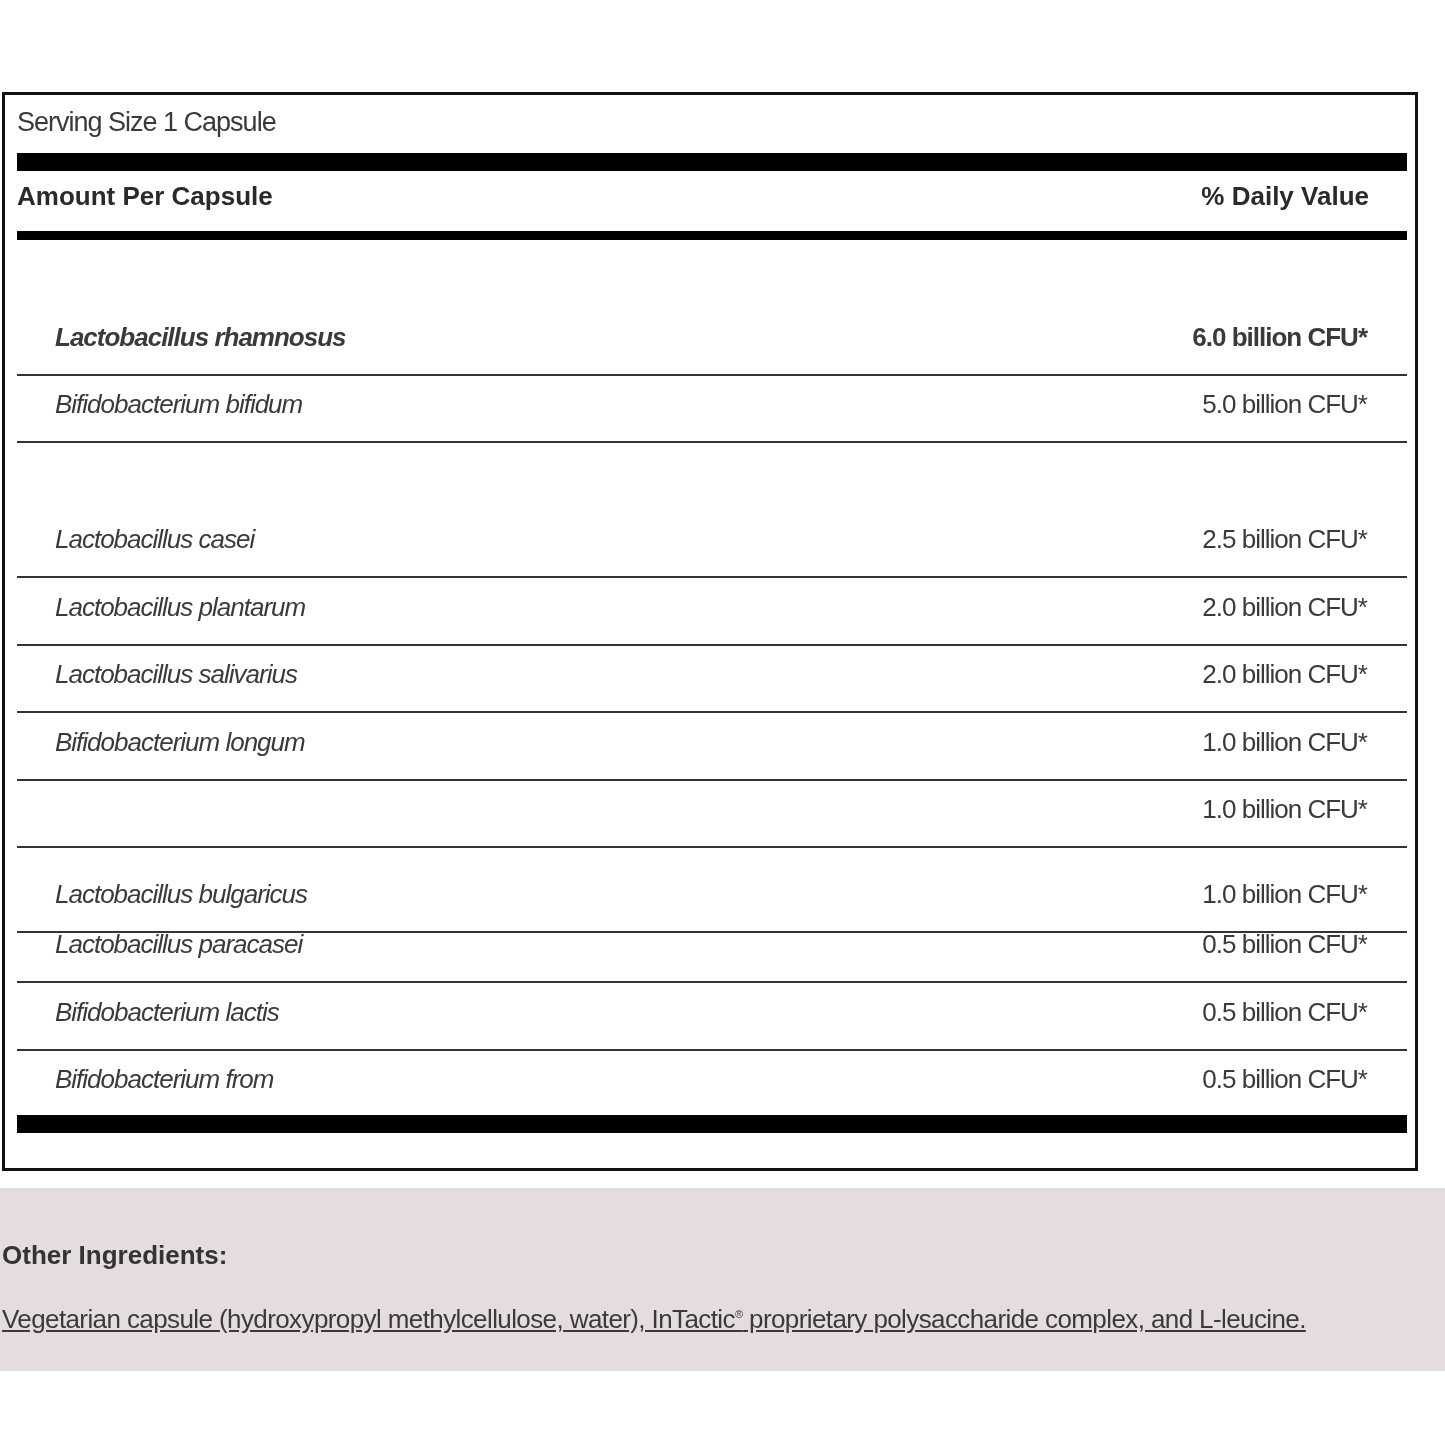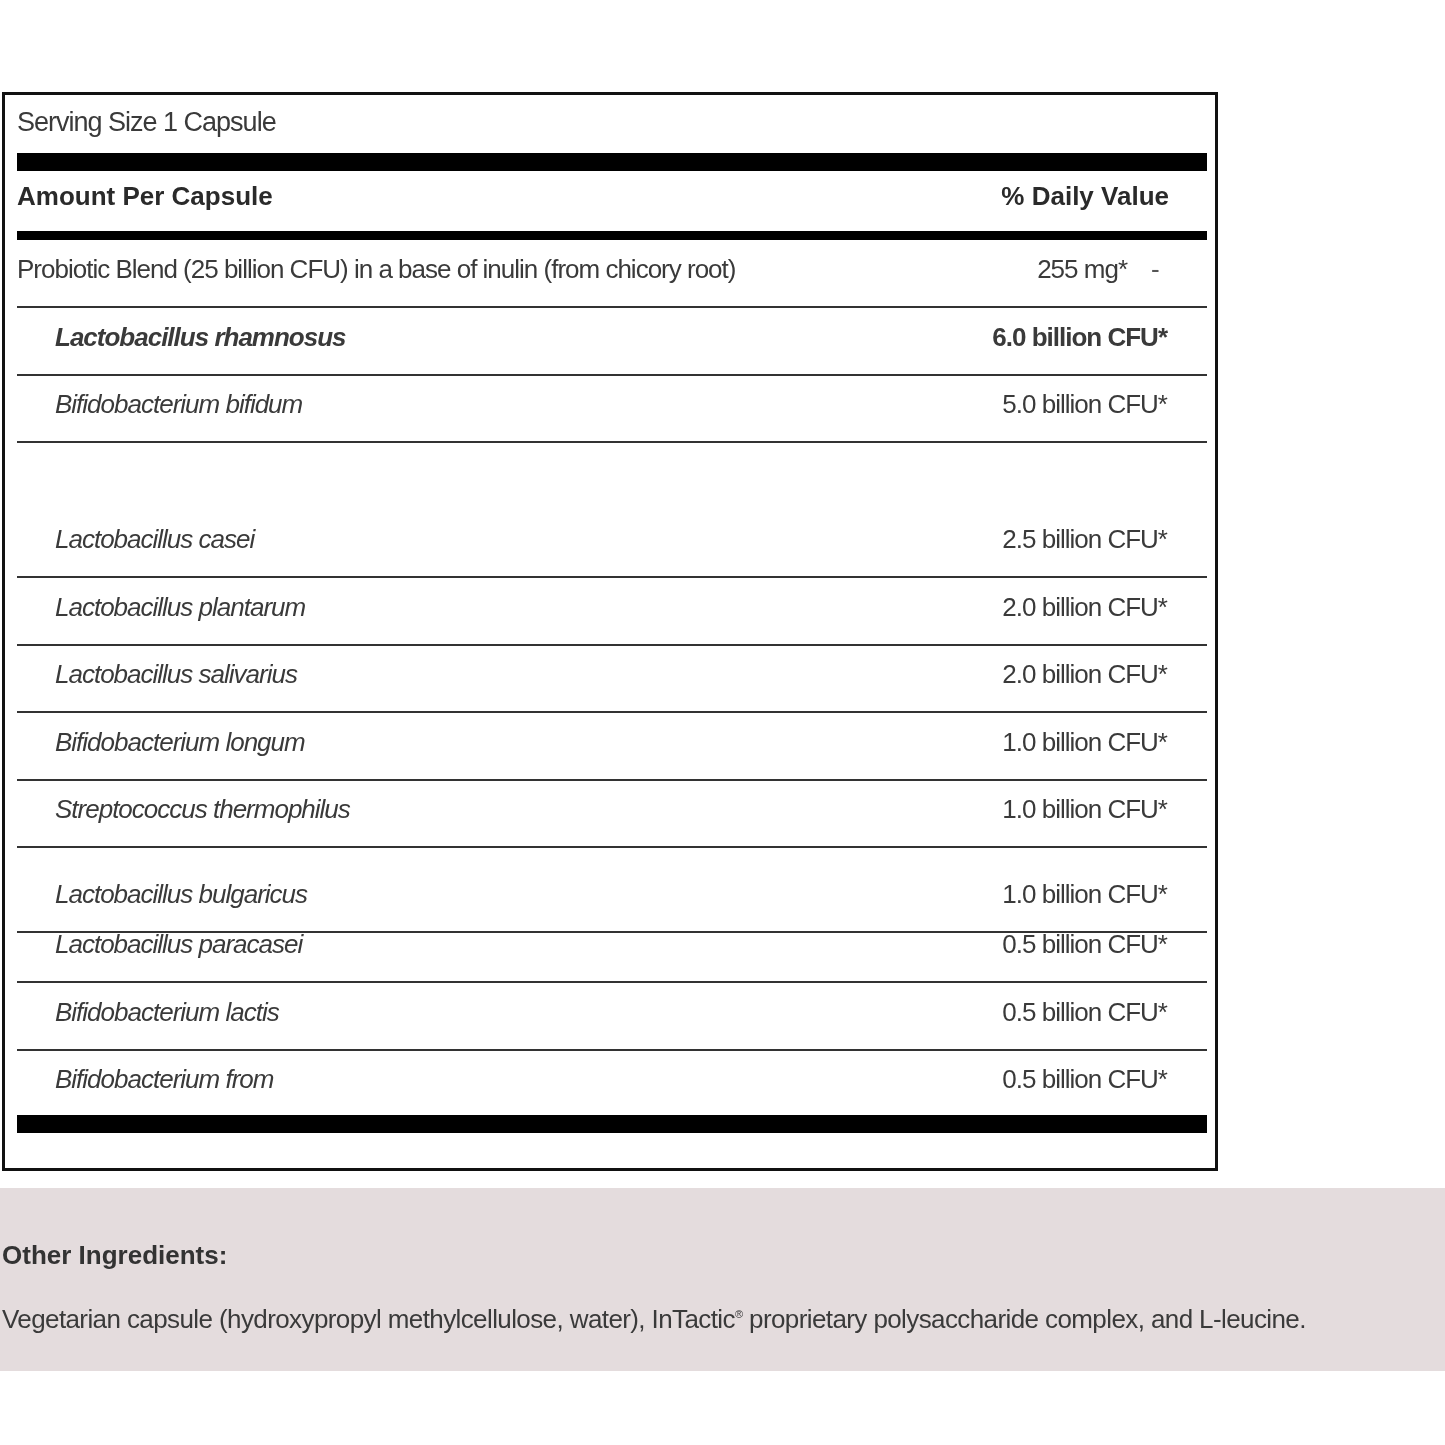--- a/index.html
+++ b/index.html
@@ -1,21 +1,21 @@
 <!DOCTYPE html>
 <html><head>
 <meta charset="utf-8">
 <style>
   html, body { margin: 0; padding: 0; }
   body {
     width: 1445px; height: 1445px; background: #ffffff; position: relative; overflow: hidden;
     font-family: "Liberation Sans", sans-serif; color: #333333;
   }
   .label-box {
-    position: absolute; left: 2px; top: 92px; width: 1216px; height: 1079px;
+    position: absolute; left: 2px; top: 92px; width: 1416px; height: 1079px;
     border: 3px solid #111111; box-sizing: border-box; background: #ffffff;
   }
   .serving {
     position: absolute; left: 12px; top: 12px; font-size: 27px; letter-spacing: -1px; color: #3a3a3a;
   }
   .thick-bar { position: absolute; left: 12px; right: 8px; background: #000; }
   .bar1 { top: 58px; height: 18px; }
   .bar2 { top: 136px; height: 9px; }
   .bar3 { top: 1020px; height: 18px; }
   .header-row { position: absolute; left: 12px; right: 8px; top: 86px; height: 40px; }
@@ -26,40 +26,35 @@
   }
   .row .name { position: absolute; left: 38px; top: 14px; font-size: 26px; font-style: italic; letter-spacing: -1px; color: #3a3a3a; }
   .row .amt { position: absolute; right: 40px; top: 14px; font-size: 26px; letter-spacing: -1px; color: #3a3a3a; }
   .row.main .name { left: 0; font-style: normal; }
   .row.main .dash { position: absolute; left: 1134px; top: 14px; font-size: 26px; color: #555; }
   .row.main .amt { right: 80px; }
   .other {
     position: absolute; left: 0; top: 1172px; width: 1445px; height: 183px; background: #e4dcdd; margin-top: 16px;
   }
   .other .title { position: absolute; left: 2px; top: 52px; font-weight: bold; font-size: 26px; color: #333; }
-  .other .text { position: absolute; left: 2px; top: 116px; font-size: 26px; letter-spacing: -0.6px; color: #3a3a3a; white-space: nowrap; }
+  .other .text { position: absolute; left: 2px; top: 116px; font-size: 26px; letter-spacing: -0.6px; color: #3a3a3a; white-space: nowrap; text-decoration: underline; }
   .other sup { font-size: 11px; }
 </style>
 </head>
 <body>
 
 <div class="label-box">
   <div class="serving">Serving Size 1 Capsule</div>
   <div class="thick-bar bar1"></div>
   <div class="header-row">
     <span class="left">Amount Per Capsule</span>
     <span class="right">% Daily Value</span>
   </div>
   <div class="thick-bar bar2"></div>
 
-  <div class="row main" style="top:145px;">
-    <span class="name">Probiotic Blend (25 billion CFU) in a base of inulin (from chicory root)</span>
-    <span class="dash">-</span>
-    <span class="amt">255 mg*</span>
-  </div>
 
   <div class="row" style="top:213px;font-weight:bold;">
     <span class="name">Lactobacillus rhamnosus</span>
     <span class="amt">6.0 billion CFU*</span>
   </div>
   <div class="row" style="top:280px;">
     <span class="name">Bifidobacterium bifidum</span>
     <span class="amt">5.0 billion CFU*</span>
   </div>
   <div class="row" style="top:415px;">
@@ -72,21 +67,20 @@
   </div>
   <div class="row" style="top:550px;text-align:center;">
     <span class="name">Lactobacillus salivarius</span>
     <span class="amt">2.0 billion CFU*</span>
   </div>
   <div class="row" style="top:618px;">
     <span class="name">Bifidobacterium longum</span>
     <span class="amt">1.0 billion CFU*</span>
   </div>
   <div class="row" style="top:685px;">
-    <span class="name">Streptococcus thermophilus</span>
     <span class="amt">1.0 billion CFU*</span>
   </div>
   <div class="row" style="top:753px;margin-top:17px;">
     <span class="name">Lactobacillus bulgaricus</span>
     <span class="amt">1.0 billion CFU*</span>
   </div>
   <div class="row" style="top:820px;">
     <span class="name">Lactobacillus paracasei</span>
     <span class="amt">0.5 billion CFU*</span>
   </div>

